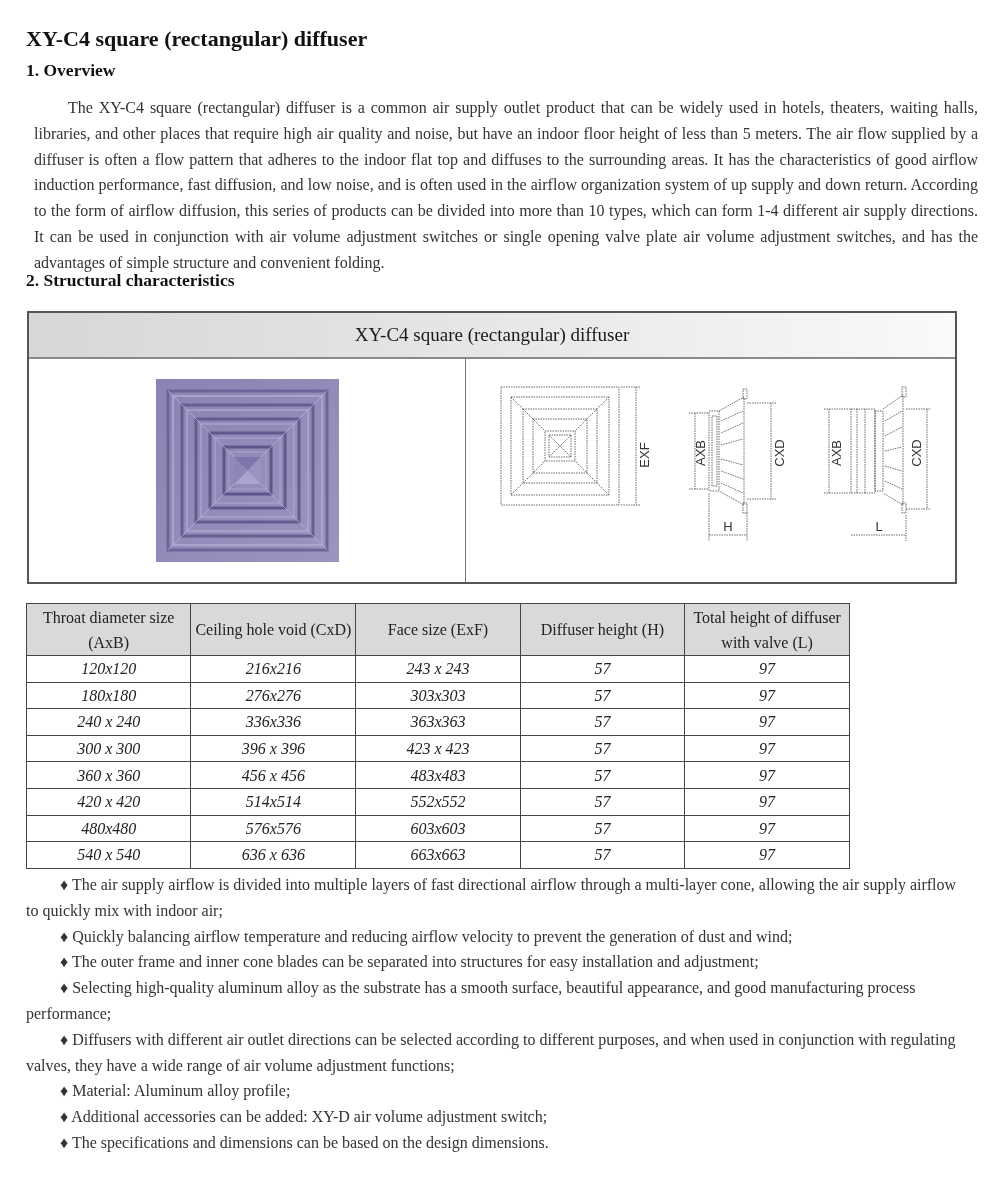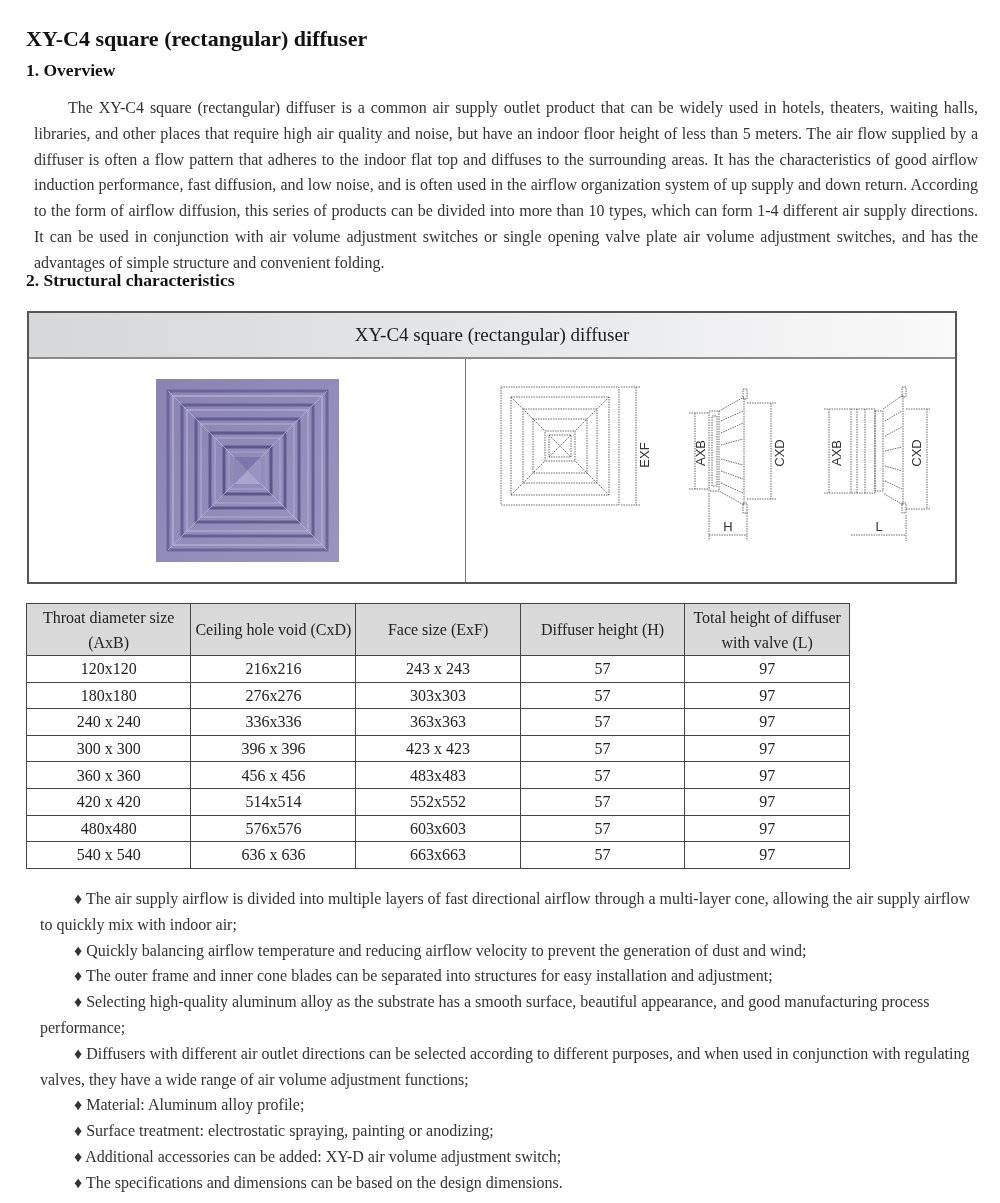--- a/index.html
+++ b/index.html
@@ -38,30 +38,30 @@
   
   table.spec {
     position: absolute; left: 26px; top: 603px; width: 824px;
     border-collapse: collapse; font-size: 16px; color: #222;
   }
   table.spec th, table.spec td {
     border: 1px solid #444; text-align: center; padding: 0 4px;
     font-weight: normal;
   }
   table.spec th { background: #d9d9da; height: 51px; line-height: 25px; }
-  table.spec td { height: 25.6px; line-height: 25px; }
+  table.spec td { height: 25.6px; line-height: 25px; font-style: italic; }
   table.spec col.c1 { width: 188px; }
   table.spec col.c2 { width: 189px; }
   table.spec col.c3 { width: 188px; }
   table.spec col.c4 { width: 189px; }
   table.spec col.c5 { width: 190px; }
 
   .bullets {
     position: absolute; left: 26px; top: 872px; width: 944px;
-    font-size: 16px; line-height: 25.8px; color: #333; margin: 14px;
+    font-size: 16px; line-height: 25.8px; color: #333; margin: 0;
   }
   .bullets p { margin: 0; text-indent: 34px; }
   .bullets .diamond { color: #333; }
 </style>
 </head>
 <body>
 
 <h1 class="title">XY-C4 square (rectangular) diffuser</h1>
 <h2 class="h2" style="top:60px">1. Overview</h2>
 <p class="para">The XY-C4 square (rectangular) diffuser is a common air supply outlet product that can be widely used in hotels, theaters, waiting halls, libraries, and other places that require high air quality and noise, but have an indoor floor height of less than 5 meters. The air flow supplied by a diffuser is often a flow pattern that adheres to the indoor flat top and diffuses to the surrounding areas. It has the characteristics of good airflow induction performance, fast diffusion, and low noise, and is often used in the airflow organization system of up supply and down return. According to the form of airflow diffusion, this series of products can be divided into more than 10 types, which can form 1-4 different air supply directions. It can be used in conjunction with air volume adjustment switches or single opening valve plate air volume adjustment switches, and has the advantages of simple structure and convenient folding.</p>
@@ -263,16 +263,15 @@
     </tbody>
 </table>
 
 <div class="bullets" id="bullet-list">
     <p><span class="diamond">♦</span> <span>The air supply airflow is divided into multiple layers of fast directional airflow through a multi-layer cone, allowing the air supply airflow to quickly mix with indoor air;</span></p>
     <p><span class="diamond">♦</span> <span>Quickly balancing airflow temperature and reducing airflow velocity to prevent the generation of dust and wind;</span></p>
     <p><span class="diamond">♦</span> <span>The outer frame and inner cone blades can be separated into structures for easy installation and adjustment;</span></p>
     <p><span class="diamond">♦</span> <span>Selecting high-quality aluminum alloy as the substrate has a smooth surface, beautiful appearance, and good manufacturing process performance;</span></p>
     <p><span class="diamond">♦</span> <span>Diffusers with different air outlet directions can be selected according to different purposes, and when used in conjunction with regulating valves, they have a wide range of air volume adjustment functions;</span></p>
     <p><span class="diamond">♦</span> <span>Material: Aluminum alloy profile;</span></p>
-    <p><span class="diamond">♦</span> <span>Surface treatment: electrostatic spraying, painting or anodizing;</span></p>
     <p><span class="diamond">♦</span> <span>Additional accessories can be added: XY-D air volume adjustment switch;</span></p>
     <p><span class="diamond">♦</span> <span>The specifications and dimensions can be based on the design dimensions.</span></p>
   </div>
 
 </body></html>

